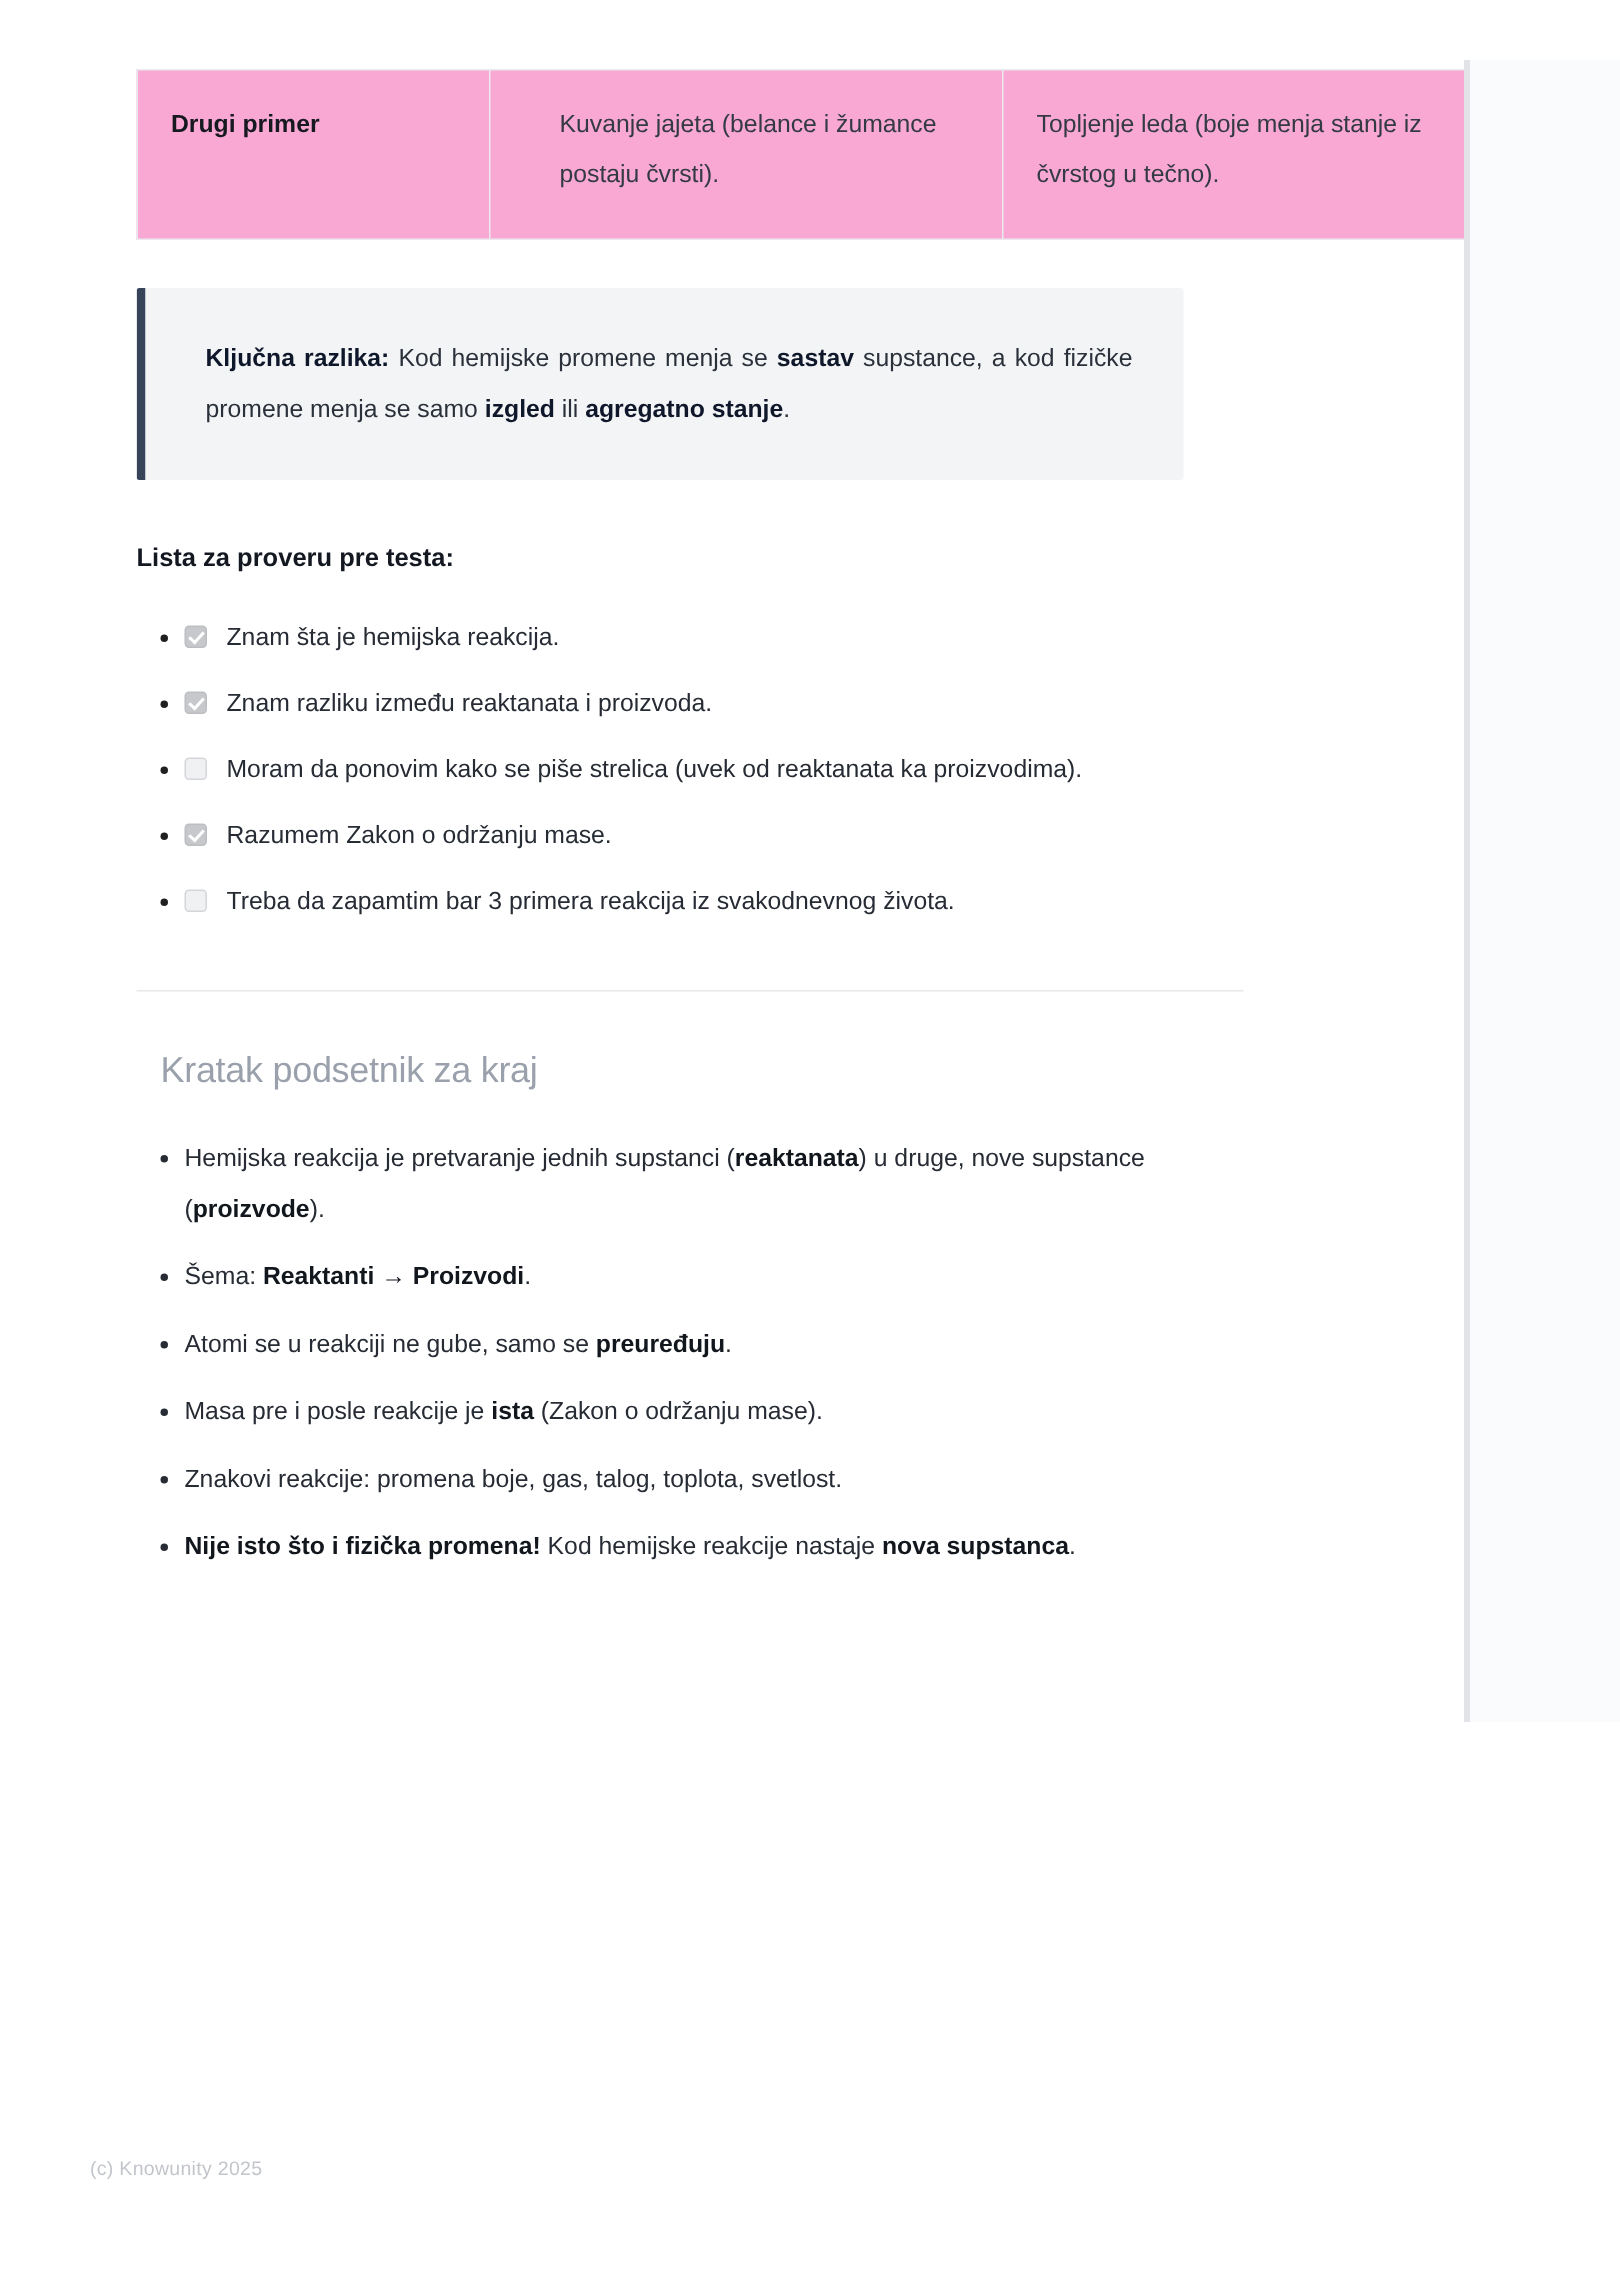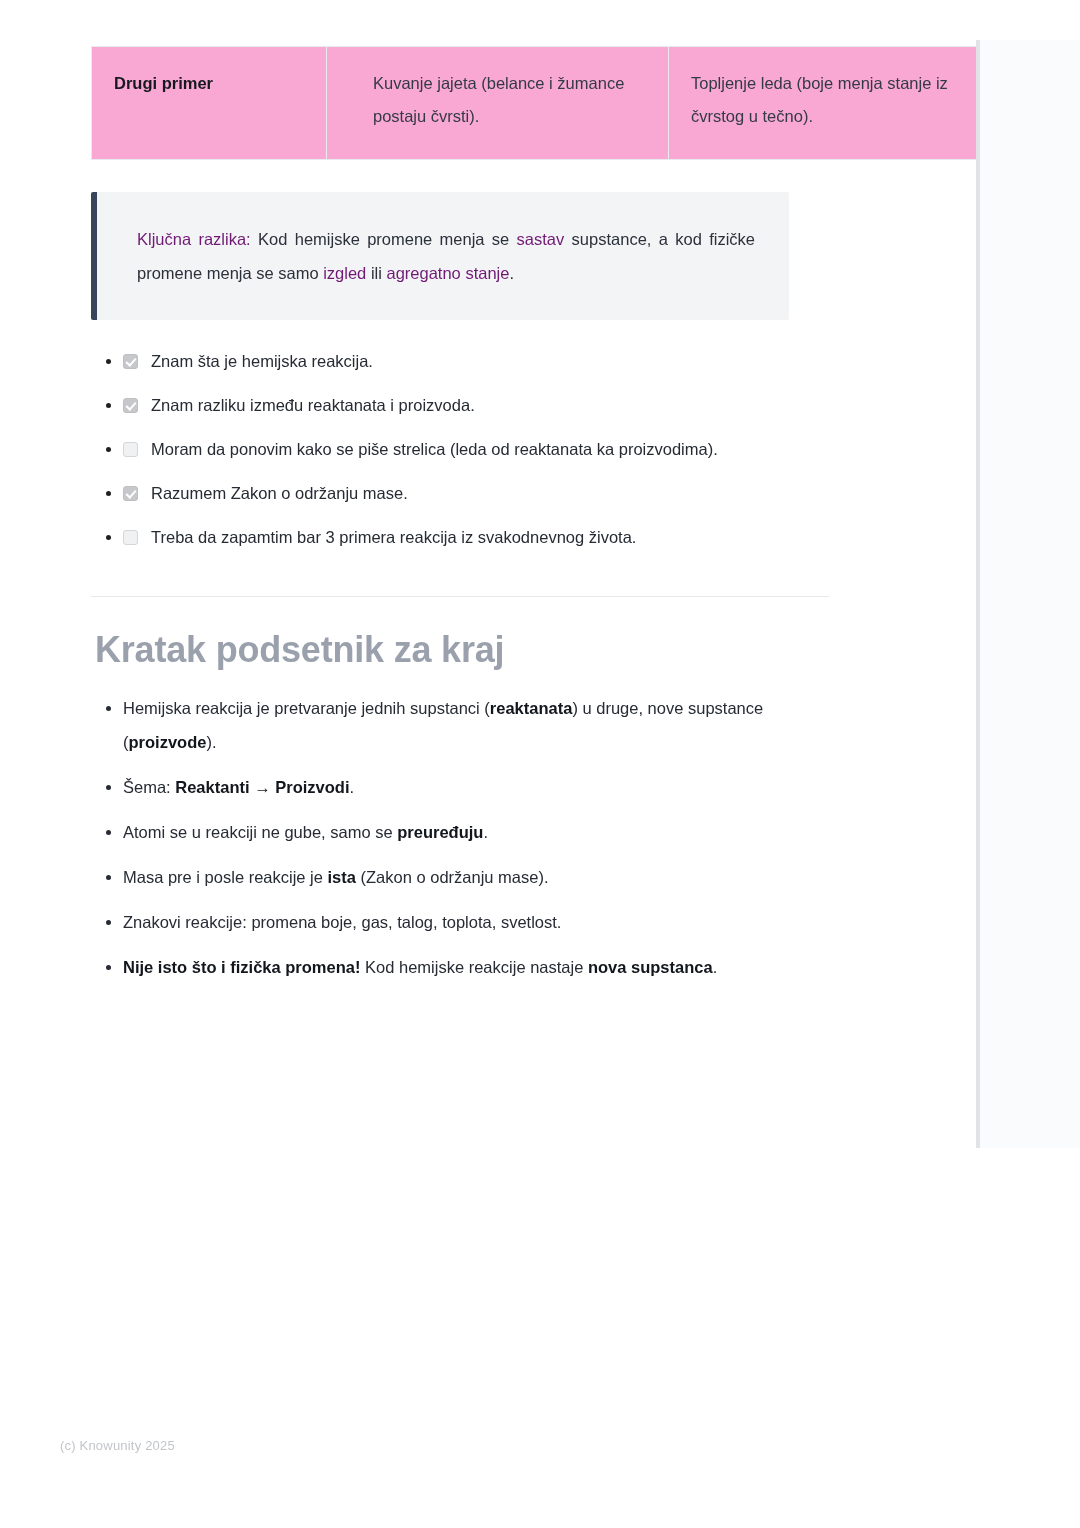--- a/index.html
+++ b/index.html
@@ -85,21 +85,21 @@
     border-left: 6px solid #37445a;
     border-radius: 2px;
     padding: 30px 34px 30px 40px;
     width: 698px;
     box-sizing: border-box;
     font-size: 16.5px;
     line-height: 34px;
     color: #2b313b;
     text-align: justify;
   }
-  .callout b { font-weight: normal; color: #701a75; }
+  .callout b { font-weight: bold; color: #0f172a; }
 
   
   .section-label {
     margin-top: 40px;
     font-size: 17px;
     font-weight: bold;
     color: #141821;
     line-height: 24px;
   }
   ul.checklist {
@@ -147,23 +147,23 @@
   
   hr.rule {
     border: 0;
     border-top: 1px solid #e6e8ea;
     margin: 40px 0 0 0;
     width: 738px;
   }
 
   
   h2.recap-title {
-    margin: 34px 0 0 4px;
-    font-size: 36px;
-    font-weight: bold;
+    margin: 34px 0 0 16px;
+    font-size: 24px;
+    font-weight: normal;
     color: #9aa1ac;
     letter-spacing: -0.2px;
     line-height: 38px;
   }
   ul.recap {
     list-style: disc;
     margin: 22px 0 0 0;
     padding-left: 32px;
   }
   ul.recap > li {
@@ -199,24 +199,25 @@
           <td class="col-a">Kuvanje jajeta (belance i žumance postaju čvrsti).</td>
           <td class="col-b">Topljenje leda (boje menja stanje iz čvrstog u tečno).</td>
         </tr>
       </tbody>
     </table>
 
     <div class="callout">
       <b>Ključna razlika:</b><span> Kod hemijske promene menja se </span><b>sastav</b><span> supstance, a kod fizičke promene menja se samo </span><b>izgled</b><span> ili </span><b>agregatno stanje</b><span>.</span>
     </div>
 
+    <div class="section-label">Lista za proveru pre testa:</div>
     <ul class="checklist">
         <li><span class="cbx on"></span><span>Znam šta je hemijska reakcija.</span></li>
         <li><span class="cbx on"></span><span>Znam razliku između reaktanata i proizvoda.</span></li>
-        <li><span class="cbx off"></span><span>Moram da ponovim kako se piše strelica (leda od reaktanata ka proizvodima).</span></li>
+        <li><span class="cbx off"></span><span>Moram da ponovim kako se piše strelica (uvek od reaktanata ka proizvodima).</span></li>
         <li><span class="cbx on"></span><span>Razumem Zakon o održanju mase.</span></li>
         <li><span class="cbx off"></span><span>Treba da zapamtim bar 3 primera reakcija iz svakodnevnog života.</span></li>
       </ul>
 
     <hr class="rule">
 
     <h2 class="recap-title">Kratak podsetnik za kraj</h2>
     <ul class="recap">
         <li><span>Hemijska reakcija je pretvaranje jednih supstanci (</span><b>reaktanata</b><span>) u druge, nove supstance (</span><b>proizvode</b><span>).</span></li>
         <li><span>Šema: </span><b>Reaktanti → Proizvodi</b><span>.</span></li>

